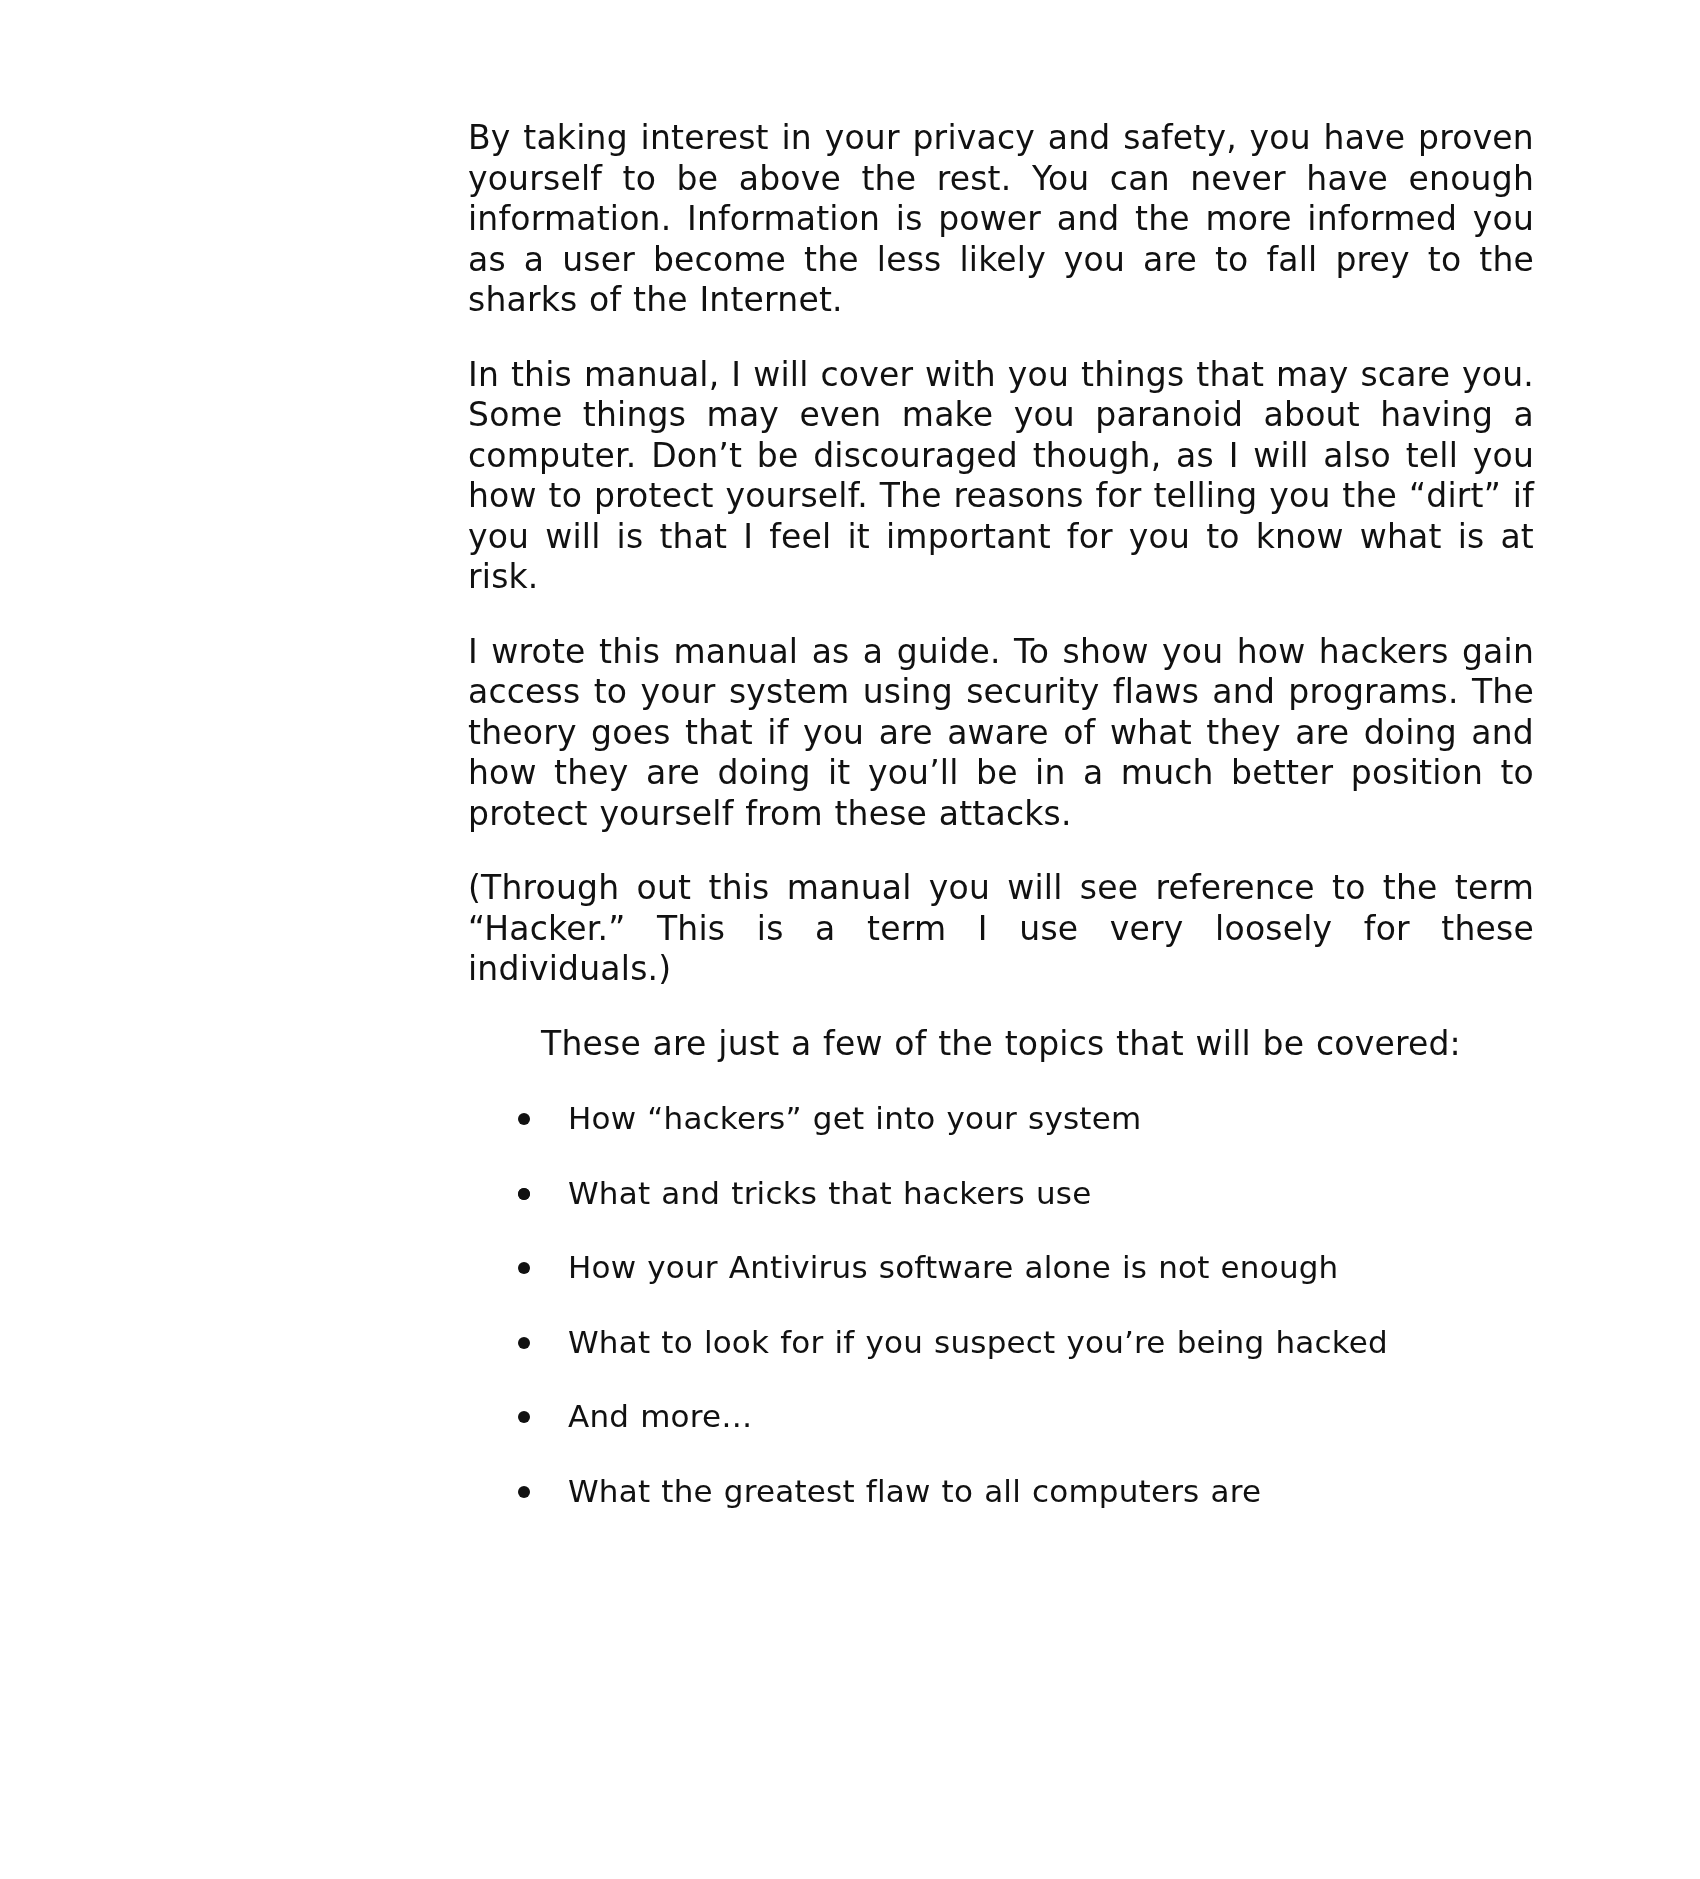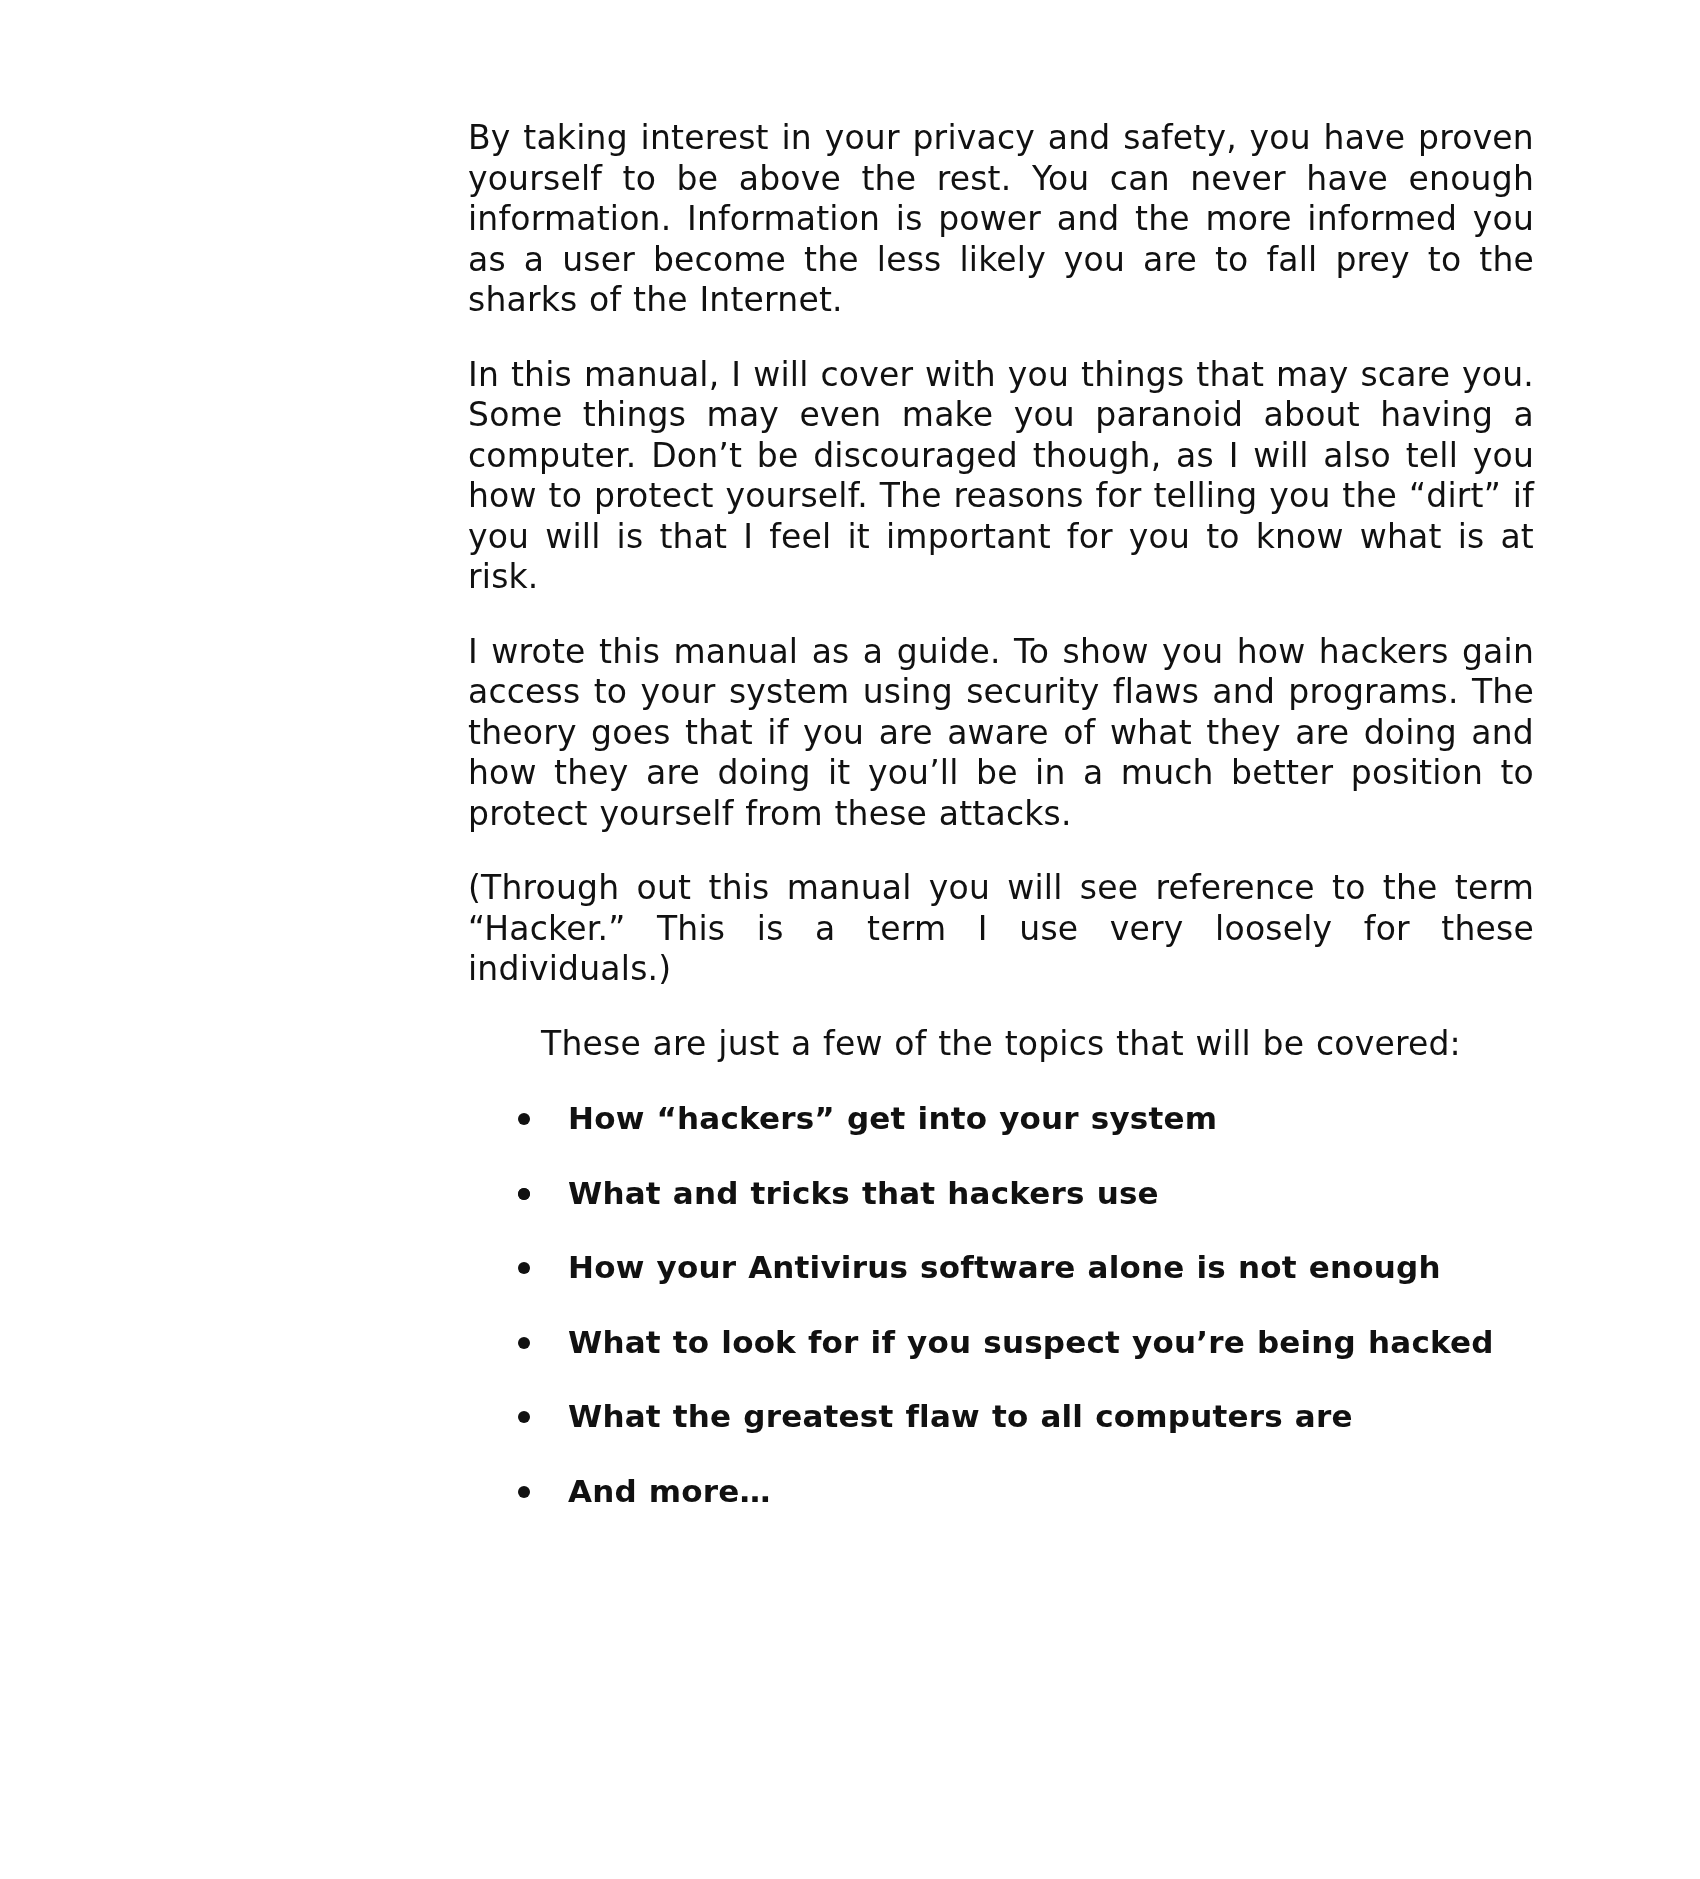--- a/index.html
+++ b/index.html
@@ -30,21 +30,20 @@
       word-spacing: 1px;
     }
     .para.intro-list {
       text-align: center;
       margin-bottom: 34px;
     }
     ul.topics {
       list-style: none;
       margin: 0;
       padding: 0;
-      font-weight: bold;
     }
     ul.topics li {
       position: relative;
       padding-left: 100px;
       margin: 0 0 34px 0;
       font-size: 31px;
       line-height: 40.5px;
       text-align: justify;
       letter-spacing: 0.2px;
       word-spacing: 1px;
@@ -84,20 +83,20 @@
     <li>
       <span class="bullet"></span>
       <span>How your Antivirus software alone is not enough</span>
     </li>
     <li>
       <span class="bullet"></span>
       <span>What to look for if you suspect you’re being hacked</span>
     </li>
     <li>
       <span class="bullet"></span>
-      <span>What the greatest flaw to all computers are</span>
+      <span>And more…</span>
     </li>
     <li>
       <span class="bullet"></span>
-      <span>And more…</span>
+      <span>What the greatest flaw to all computers are</span>
     </li>
   </ul>
 </div>
 
 </body></html>

